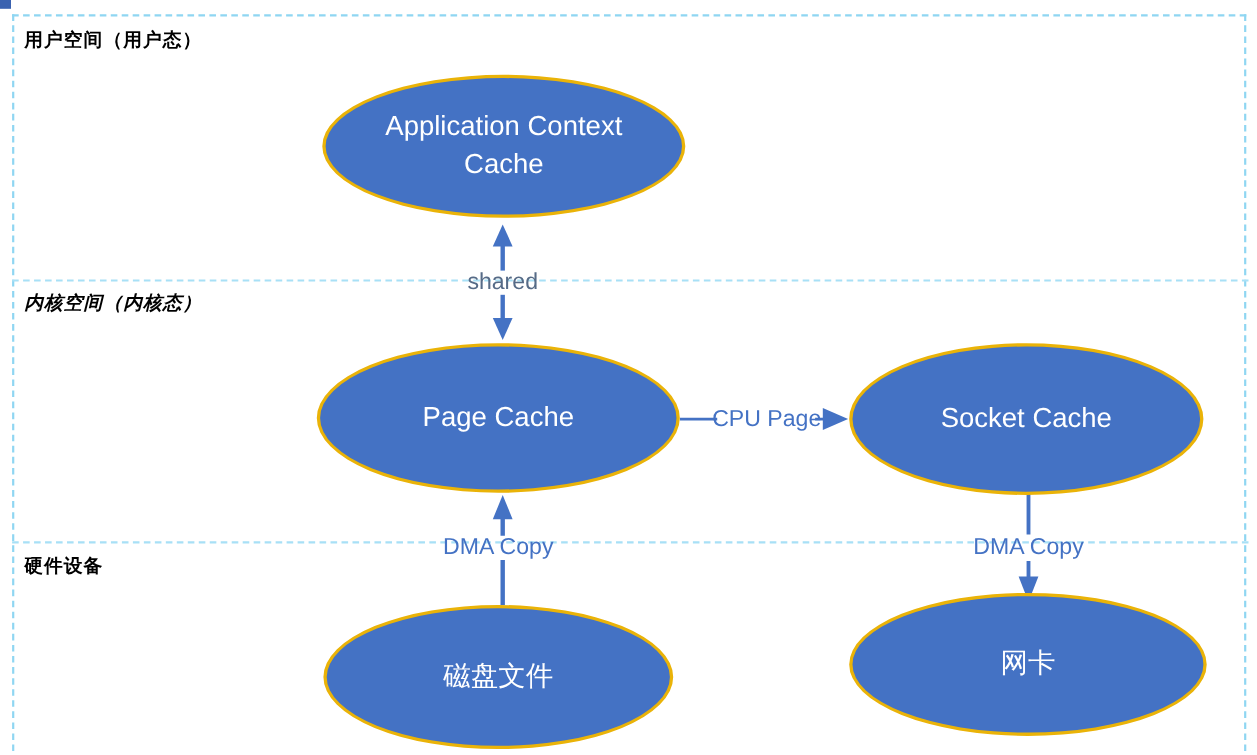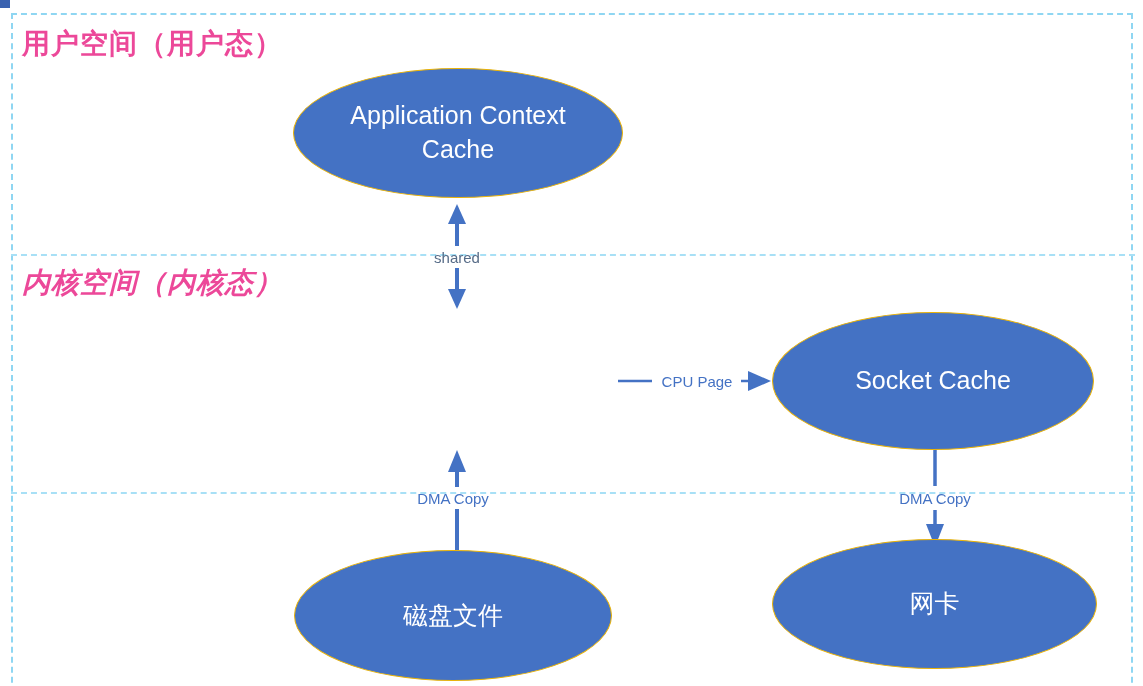--- a/index.html
+++ b/index.html
@@ -28,33 +28,33 @@
     position: absolute;
     left: 11px;
     width: 1124px;
     border-top: 2px dashed #a8e0f6;
   }
   .divider-1 { top: 254px; }
   .divider-2 { top: 492px; }
   .zone-label {
     position: absolute;
     left: 22px;
-    font-size: 28px;
+    font-size: 17px;
     font-weight: bold;
-    color: #ec4899;
+    color: #000000;
     letter-spacing: 1px;
     white-space: nowrap;
   }
   .zone-label-user { top: 25px; }
   .zone-label-kernel { top: 264px; font-style: italic; }
   .zone-label-hardware { top: 503px; }
   .node {
     position: absolute;
     background: #4472c4;
-    border: 1px solid #eab308;
+    border: 3px solid #eab308;
     border-radius: 50%;
     display: flex;
     align-items: center;
     justify-content: center;
     text-align: center;
     box-sizing: border-box;
   }
   .node .node-label {
     color: #ffffff;
     font-size: 25px;
@@ -67,21 +67,21 @@
   .node-disk   { left: 294px; top: 550px; width: 318px; height: 131px; }
   .node-nic    { left: 772px; top: 539px; width: 325px; height: 130px; }
   .arrow-layer {
     position: absolute; left: 0; top: 0;
     width: 1143px; height: 686px;
     pointer-events: none;
   }
   .edge-label {
     position: absolute;
     transform: translate(-50%, -50%);
-    font-size: 15px;
+    font-size: 21px;
     color: #4472c4;
     white-space: nowrap;
   }
   .edge-label-shared { left: 457px; top: 257px; color: #566b87; }
   .edge-label-cpu    { left: 697px; top: 381px; }
   .edge-label-dma-l  { left: 453px; top: 498px; }
   .edge-label-dma-r  { left: 935px; top: 498px; }
 </style>
 </head>
 <body>
@@ -89,20 +89,21 @@
 <div class="canvas">
 
   <div class="corner-artifact"></div>
 
   <div class="outer-border"></div>
   <div class="divider divider-1"></div>
   <div class="divider divider-2"></div>
 
   <div class="zone-label zone-label-user">用户空间（用户态）</div>
   <div class="zone-label zone-label-kernel">内核空间（内核态）</div>
+  <div class="zone-label zone-label-hardware">硬件设备</div>
 
   <svg class="arrow-layer" viewBox="0 0 1143 686" xmlns="http://www.w3.org/2000/svg">
 
     <g fill="#4472c4" stroke="#4472c4">
       <line x1="457" y1="222" x2="457" y2="246" stroke-width="4"></line>
       <polygon points="457,204 448,224 466,224" stroke="none"></polygon>
       <line x1="457" y1="268" x2="457" y2="291" stroke-width="4"></line>
       <polygon points="457,309 448,289 466,289" stroke="none"></polygon>
     </g>
 
@@ -121,20 +122,23 @@
     <g fill="#4472c4" stroke="#4472c4">
       <line x1="935" y1="449" x2="935" y2="486" stroke-width="3.5"></line>
       <line x1="935" y1="510" x2="935" y2="526" stroke-width="3.5"></line>
       <polygon points="935,547 926,524 944,524" stroke="none"></polygon>
     </g>
   </svg>
 
   <div class="node node-app">
     <span class="node-label">Application Context Cache</span>
   </div>
+  <div class="node node-page">
+    <span class="node-label">Page Cache</span>
+  </div>
   <div class="node node-disk">
     <span class="node-label">磁盘文件</span>
   </div>
   <div class="node node-socket">
     <span class="node-label">Socket Cache</span>
   </div>
   <div class="node node-nic">
     <span class="node-label">网卡</span>
   </div>
 

